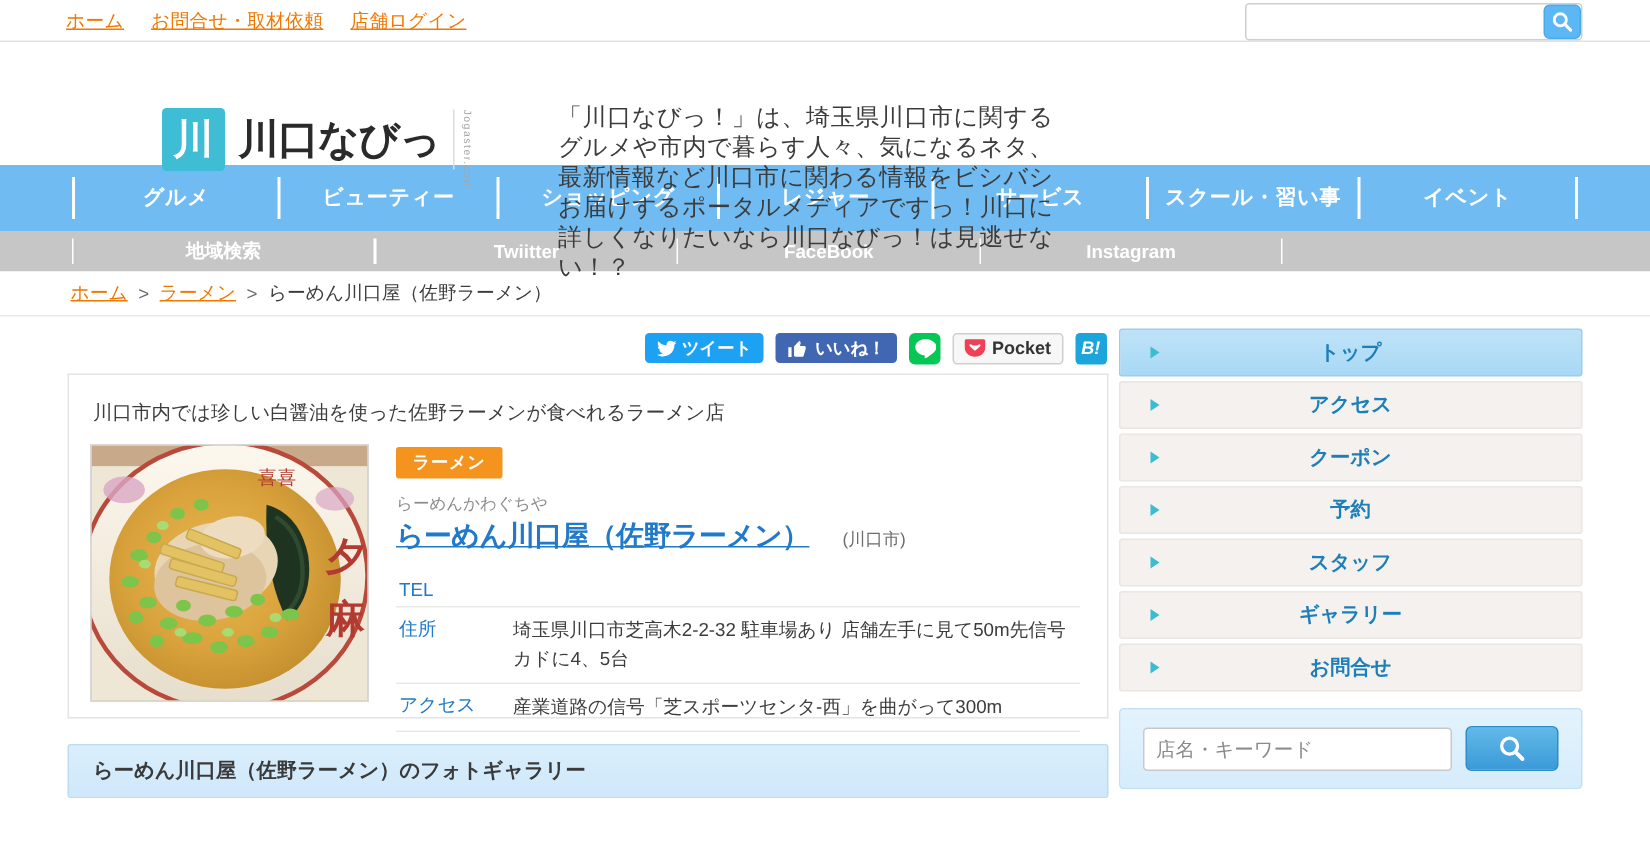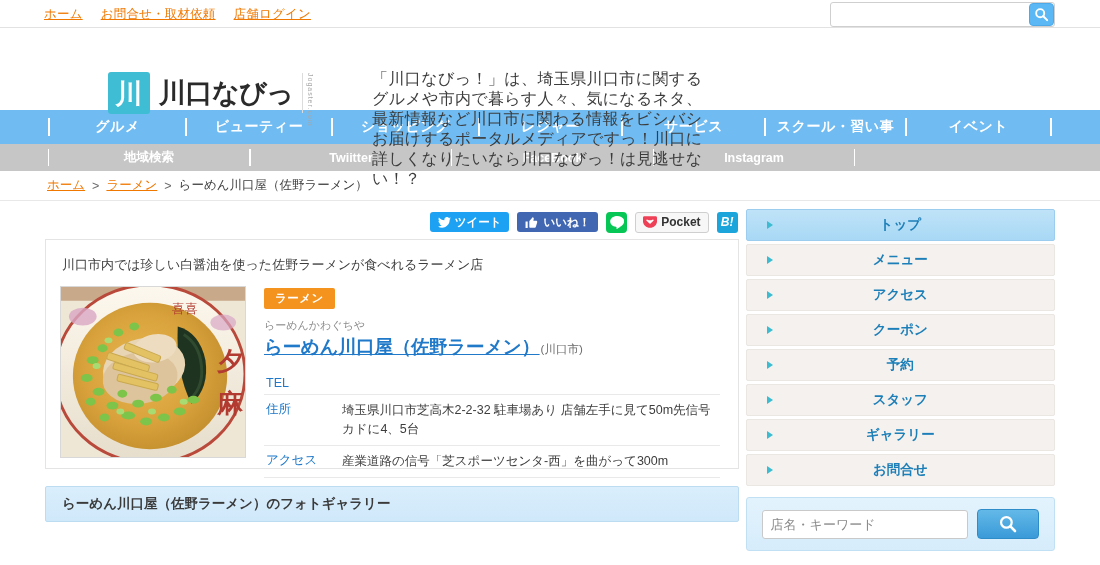--- a/index.html
+++ b/index.html
@@ -61,21 +61,21 @@
     display: flex; align-items: center;
   }
   .header-desc {
     position: absolute; left: 372px; top: 41px;
     width: 330px; font-size: 16px; color: #3c3c3c; line-height: 20px;
     text-align: justify;
   }
 
   
   .mainnav {
-    height: 34px; background: #6fbbf2; display: flex; align-items: stretch;
+    height: 44px; background: #6fbbf2; display: flex; align-items: stretch;
     padding-left: 48px;
   }
   .mainnav .divider { width: 2px; background: #ffffff; margin: 8px 0; flex: 0 0 2px; }
   .mainnav a {
     display: flex; align-items: center; justify-content: center;
     color: #ffffff; font-size: 14px; font-weight: bold; text-decoration: none;
     letter-spacing: .5px; white-space: nowrap;
   }
   .mainnav a.w1 { width: 135px; }
   .mainnav a.w2 { width: 144px; }
@@ -162,21 +162,21 @@
   .cat-badge {
     display: inline-block; background: #f5931f; color: #fff; font-size: 11.5px;
     font-weight: bold; padding: 3px 11px; border-radius: 2px; letter-spacing: .5px;
   }
   .kana { font-size: 11px; color: #8c8c8c; margin-top: 9px; }
   .shop-title-row { display: flex; align-items: baseline; margin-top: 1px; }
   .shop-title {
     font-size: 18.5px; font-weight: bold; color: #2079c9;
     text-decoration: underline; letter-spacing: -0.3px; cursor: pointer;
   }
-  .shop-city { font-size: 11.5px; color: #6d6d6d; margin-left: 1px; }
+  .shop-city { font-size: 11.5px; color: #6d6d6d; margin-left: 22px; }
 
   table.info { width: 100%; margin-top: 14px; border-collapse: collapse; }
   table.info th {
     width: 78px; text-align: left; vertical-align: top;
     font-size: 12.5px; font-weight: normal; color: #2079c9;
     padding: 6px 0 6px 2px; border-bottom: 1px solid #e9e9e9;
   }
   table.info td {
     font-size: 12.5px; color: #3d3d3d; line-height: 19px; vertical-align: top;
     padding: 6px 0 6px 0; border-bottom: 1px solid #e9e9e9;
@@ -434,24 +434,20 @@
 
   <div class="col-right">
     <div class="side-menu">
 
       <div class="side-item active">
         <span class="arrow"></span>
         <span>トップ</span>
       </div>
       <div class="side-item">
         <span class="arrow"></span>
-        <span>メニュー</span>
-      </div>
-      <div class="side-item">
-        <span class="arrow"></span>
         <span>アクセス</span>
       </div>
       <div class="side-item">
         <span class="arrow"></span>
         <span>クーポン</span>
       </div>
       <div class="side-item">
         <span class="arrow"></span>
         <span>予約</span>
       </div>

